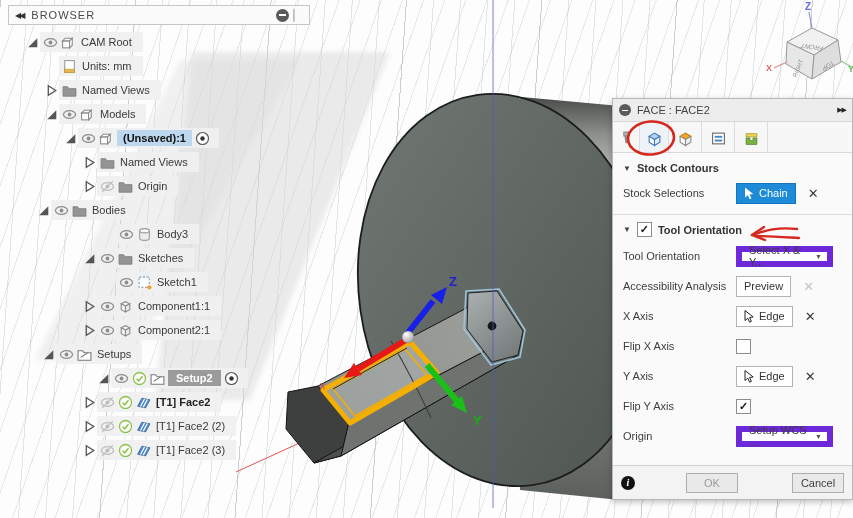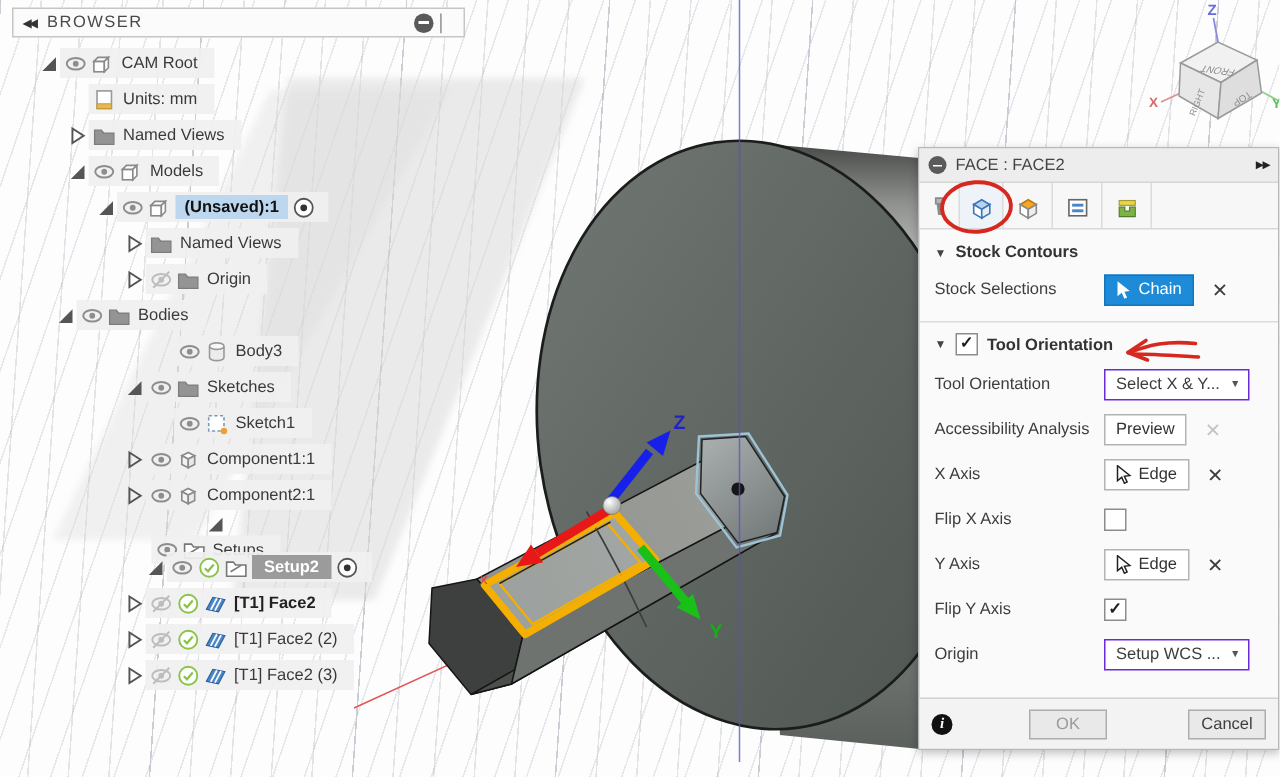--- a/index.html
+++ b/index.html
@@ -54,21 +54,21 @@
   .dbody{flex:1;padding-top:4px;}
   .dhead-row{display:flex;align-items:center;gap:6px;padding:5px 0 4px 10px;font-weight:bold;color:#333;}
   .dhead-row .tri-down{font-size:8px;color:#444;}
   .drow{display:grid;grid-template-columns:113px 1fr;align-items:center;height:30px;padding-left:10px;}
   .drow .ctrl{display:flex;align-items:center;}
   .divider{height:1px;background:#dcdcdc;margin:6px 0 2px 0;}
   .btn{display:inline-flex;align-items:center;gap:4px;height:21px;padding:0 7px;background:#fff;
        border:1px solid #b3b3b3;color:#333;font-size:11px;font-family:inherit;text-align:right;}
   .btn.primary{background:#1e8bd8;border-color:#1475bd;color:#fff;}
   .dropdown{display:inline-flex;align-items:center;justify-content:space-between;width:97px;height:21px;
-            padding:0 5px 0 7px;background:#fff;border:1px solid #6d28d9;box-sizing:border-box;}
+            padding:0 5px 0 7px;background:#fff;border:6px solid #6d28d9;box-sizing:border-box;}
   .dropdown .caret{font-size:7px;color:#555;margin-left:4px;}
   .clear{margin-left:12px;font-size:13px;color:#3c3c3c;line-height:1;cursor:default;}
   .clear.disabled{color:#c4c4c4;}
   .cb{width:13px;height:13px;border:1px solid #8c8c8c;background:#fff;display:flex;align-items:center;
       justify-content:center;font-size:11px;font-weight:bold;color:#1e1e1e;line-height:1;}
   .dfooter{height:33px;border-top:1px solid #d2d2d2;background:#f3f3f3;display:flex;align-items:center;
            padding:0 8px;gap:10px;}
   .info-circle{width:14px;height:14px;border-radius:50%;background:#111;color:#fff;font-size:10px;
                font-weight:bold;display:flex;align-items:center;justify-content:center;font-family:"Liberation Serif",serif;font-style:italic;}
   .dfooter .fspacer{flex:1;}
@@ -470,21 +470,21 @@
           <span class="icn">
             <svg width="15" height="15" viewBox="0 0 14 14">
               <polygon points="3,4.5 7,2.5 11,4.5 7,6.5" fill="#fdfdfd" stroke="#8a8a8a"></polygon>
               <polygon points="3,4.5 7,6.5 7,12 3,10" fill="#f2f2f2" stroke="#8a8a8a"></polygon>
               <polygon points="11,4.5 7,6.5 7,12 11,10" fill="#e9e9e9" stroke="#8a8a8a"></polygon>
             </svg>
           </span>
           <span class="tlabel">Component2:1</span>
         </div>
       </div>
-      <div class="trow" style="padding-left: 40px; flex-direction: column;">
+      <div class="trow" style="padding-left: 40px;">
         <span class="tri">
           <span class="icn">
             <svg width="15" height="15" viewBox="0 0 14 14">
               <polygon points="11.5,3 11.5,11.5 3,11.5" fill="#555"></polygon>
             </svg>
           </span>
         </span>
         <div class="strip">
           <span class="icn">
             <svg width="15" height="15" viewBox="0 0 14 14">

